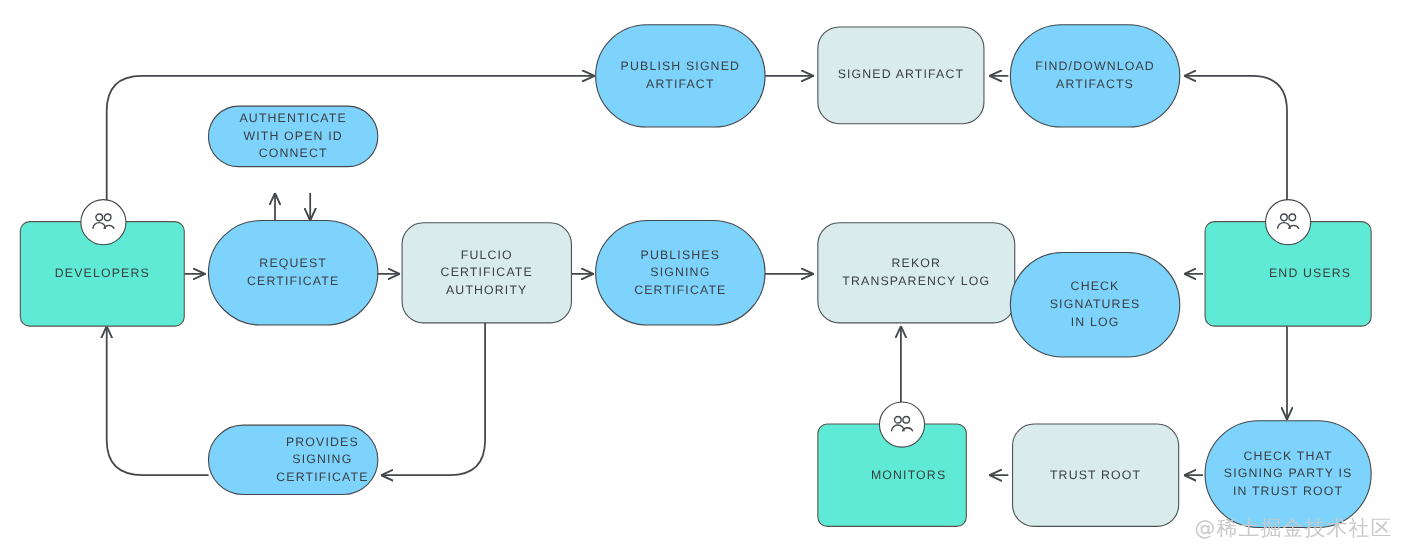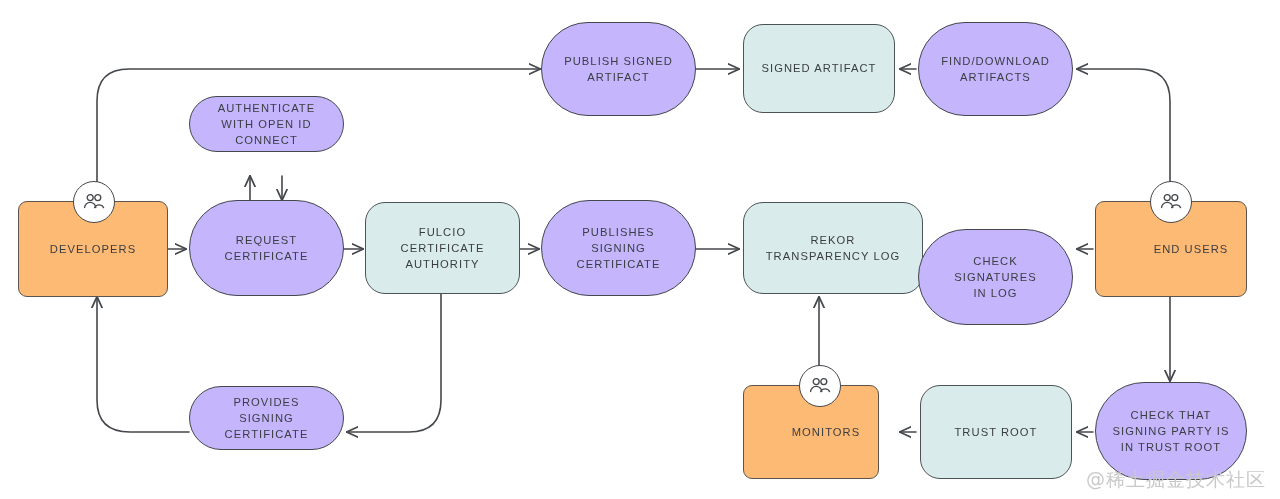--- a/index.html
+++ b/index.html
@@ -35,31 +35,31 @@
     border: 1.6px solid #44474b;
     color: #3a3d41;
     letter-spacing: 1.05px;
     line-height: 1.45;
     font-size: 11.2px;
     font-weight: 500;
     padding: 2px 8px;
     z-index: 2;
   }
   .node.actor {
-    background: #fdba74;
+    background: #5eead4;
     border-color: #5c544e;
     border-radius: 9px;
   }
   .node.service {
     background: #d9ebeb;
     border-color: #4c5356;
     border-radius: 20px;
   }
   .node.action {
-    background: #c4b5fd;
+    background: #7dd3fc;
     border-color: #44474b;
     border-radius: 999px;
   }
   .node-label {
     display: block;
     white-space: pre-line;
   }
   .actor-badge {
     position: absolute;
     width: 40px;
@@ -185,21 +185,21 @@
 
   <div class="node service" style="left:743px; top:24px; width:152px; height:89px;">
     <span class="node-label">SIGNED ARTIFACT</span>
   </div>
 
   <div class="node action" style="left:918px; top:22px; width:155px; height:94px;">
     <span class="node-label">FIND/DOWNLOAD
 ARTIFACTS</span>
   </div>
 
-  <div class="node action" style="left:189px; top:386px; width:155px; height:64px;">
+  <div class="node action" style="left:189px; top:386px; width:155px; height:64px;justify-content:flex-end;">
     <span class="node-label">PROVIDES
 SIGNING
 CERTIFICATE</span>
   </div>
 
   <div class="node actor" style="left:743px; top:385px; width:136px; height:94px;padding-left:38px;">
     <span class="node-label">MONITORS</span>
   </div>
 
   <div class="node service" style="left:920px; top:385px; width:152px; height:94px;">

